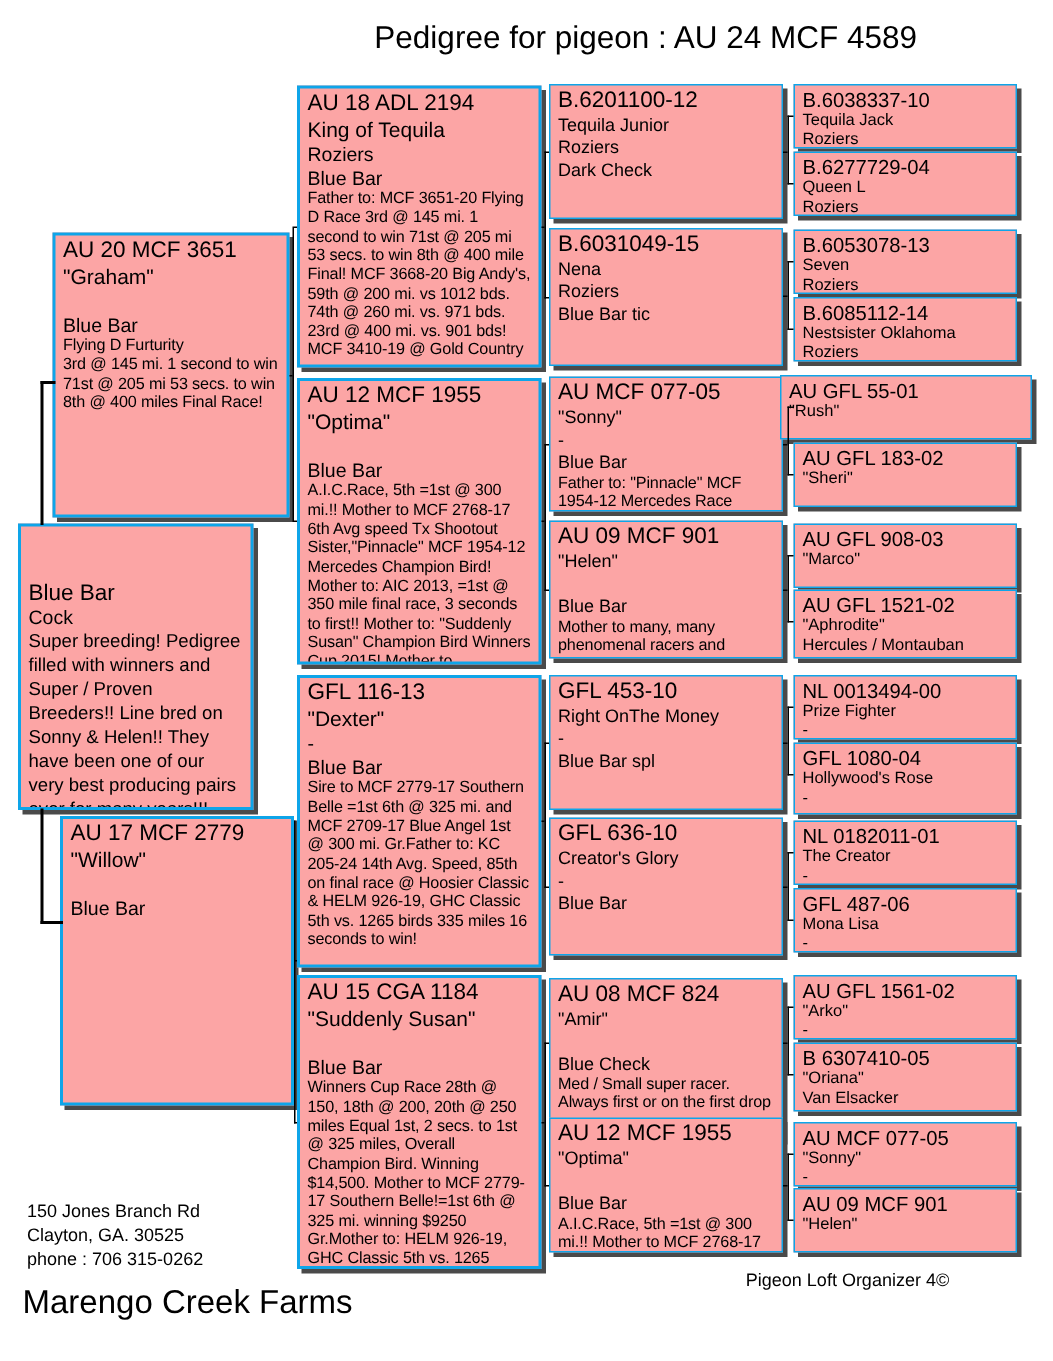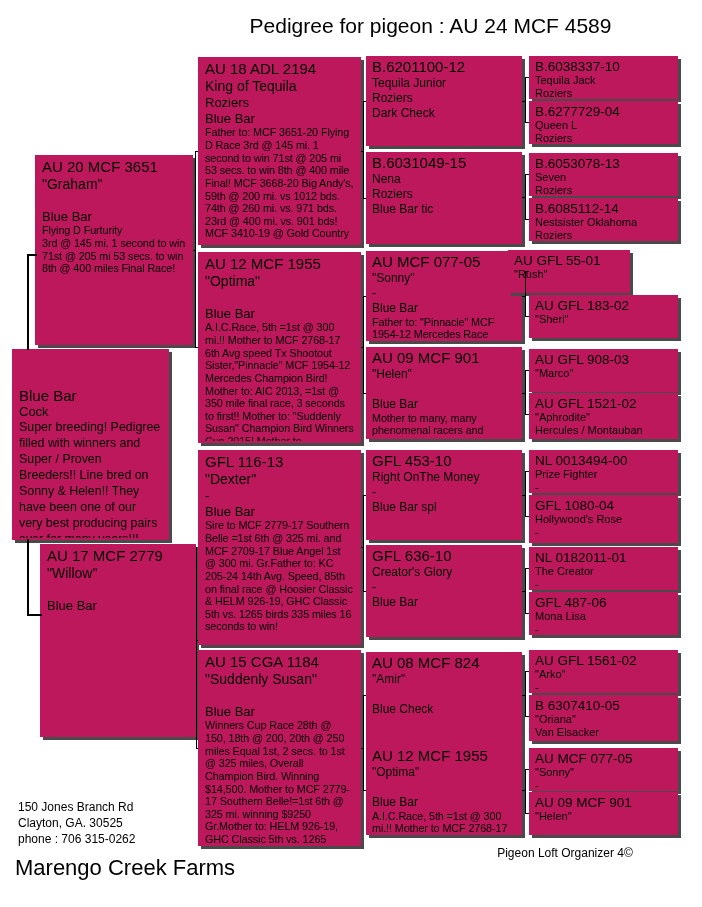--- a/index.html
+++ b/index.html
@@ -1,20 +1,20 @@
 <!DOCTYPE html>
 <html><head>
 <meta charset="utf-8">
 <style>
   *{margin:0;padding:0;box-sizing:border-box}
   html,body{background:#fff}
   body{width:702px;height:907px;position:relative;overflow:hidden;
        font-family:"Liberation Sans","DejaVu Sans",sans-serif;color:#000}
   .title{position:absolute;left:158px;top:14px;width:545px;text-align:center;font-size:21px}
-  .box{position:absolute;background:#be185d;border:2px solid #be185d;
+  .box{position:absolute;background:#fca5a5;border:2px solid #0ea5e9;
        box-shadow:3px 3px 0 #4a4a4a;padding:2px 5px;overflow:hidden}
   .box.thin{border-width:1px}
   .ring{font-size:15px;line-height:1.12;white-space:nowrap}
   .nm,.st,.cl{line-height:1.2}
   .c1 .nm,.c2 .nm{font-size:14px;min-height:17px}
   .c1 .st,.c2 .st{font-size:13px;min-height:16px}
   .c1 .cl,.c2 .cl{font-size:13px;min-height:15px}
   .c3 .nm,.c3 .st,.c3 .cl{font-size:12px;min-height:15px}
   .c4 .ring{font-size:13.5px}
   .c4 .nm,.c4 .st{font-size:11px;min-height:13px;line-height:1.18}
@@ -126,20 +126,21 @@
   <div class="nm">Creator's Glory</div>
   <div class="st">-</div>
   <div class="cl">Blue Bar</div>
   <div class="notes"></div>
 </div>
 <div class="box c3 thin" style="left:366px;top:652px;width:156px;height:108px">
   <div class="ring">AU 08 MCF 824</div>
   <div class="nm">"Amir"</div>
   <div class="st"></div>
   <div class="cl">Blue Check</div>
+  <div class="notes">Med / Small super racer. Always first or on the first drop</div>
 </div>
 <div class="box c3 thin" style="left:366px;top:745px;width:156px;height:90px">
   <div class="ring">AU 12 MCF 1955</div>
   <div class="nm">"Optima"</div>
   <div class="st"></div>
   <div class="cl">Blue Bar</div>
   <div class="notes">A.I.C.Race, 5th =1st  @ 300 mi.!!  Mother to MCF 2768-17</div>
 </div>
 
 <div class="box c4 thin" style="left:529px;top:56px;width:149px;height:43px">
@@ -155,21 +156,21 @@
 <div class="box c4 thin" style="left:529px;top:153px;width:149px;height:43px">
   <div class="ring">B.6053078-13</div>
   <div class="nm">Seven</div>
   <div class="st">Roziers</div>
 </div>
 <div class="box c4 thin" style="left:529px;top:198px;width:149px;height:43px">
   <div class="ring">B.6085112-14</div>
   <div class="nm">Nestsister Oklahoma</div>
   <div class="st">Roziers</div>
 </div>
-<div class="box c4 thin" style="left:508px;top:250px;width:122px;height:43px">
+<div class="box c4 thin" style="left:520px;top:250px;width:168px;height:43px">
   <div class="ring">AU GFL 55-01</div>
   <div class="nm">"Rush"</div>
   <div class="st"></div>
 </div>
 <div class="box c4 thin" style="left:529px;top:295px;width:149px;height:43px">
   <div class="ring">AU GFL 183-02</div>
   <div class="nm">"Sheri"</div>
   <div class="st"></div>
 </div>
 <div class="box c4 thin" style="left:529px;top:349px;width:149px;height:43px">

